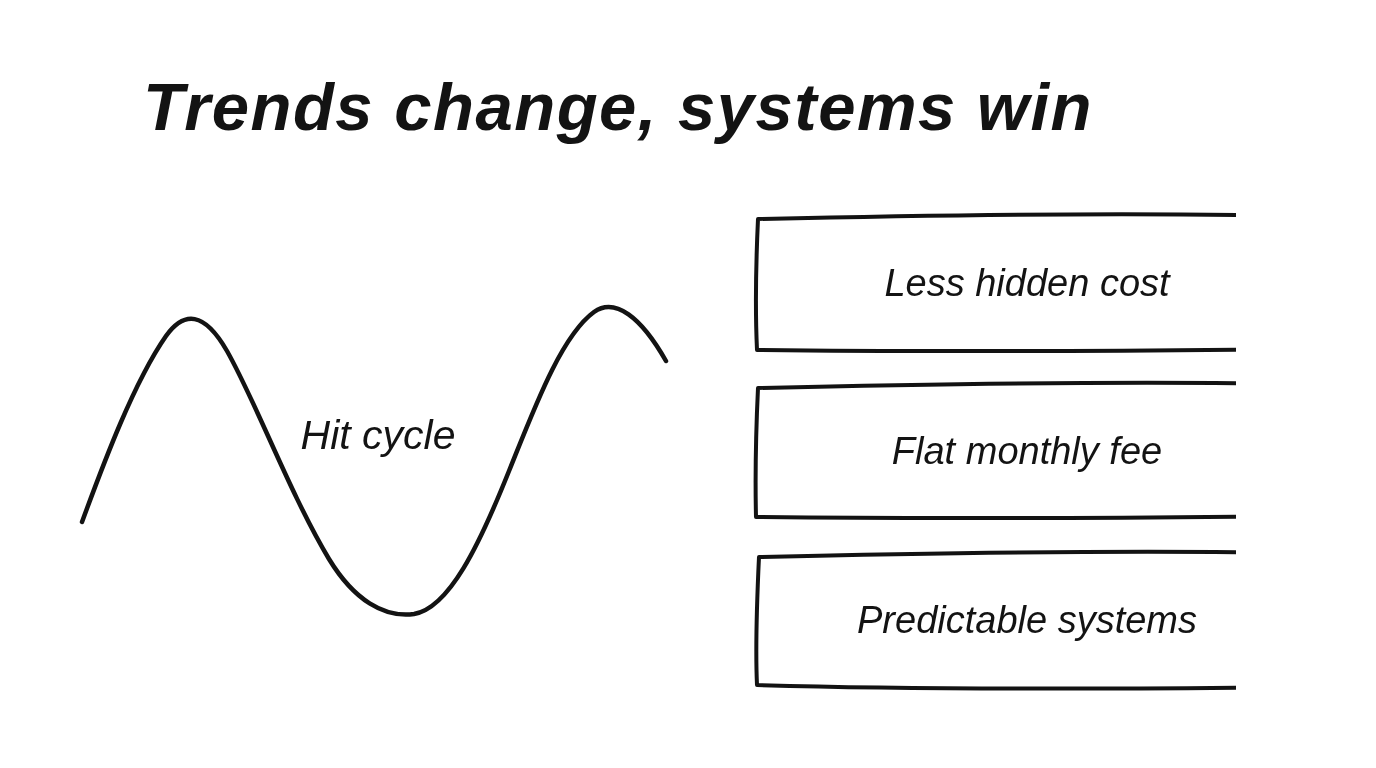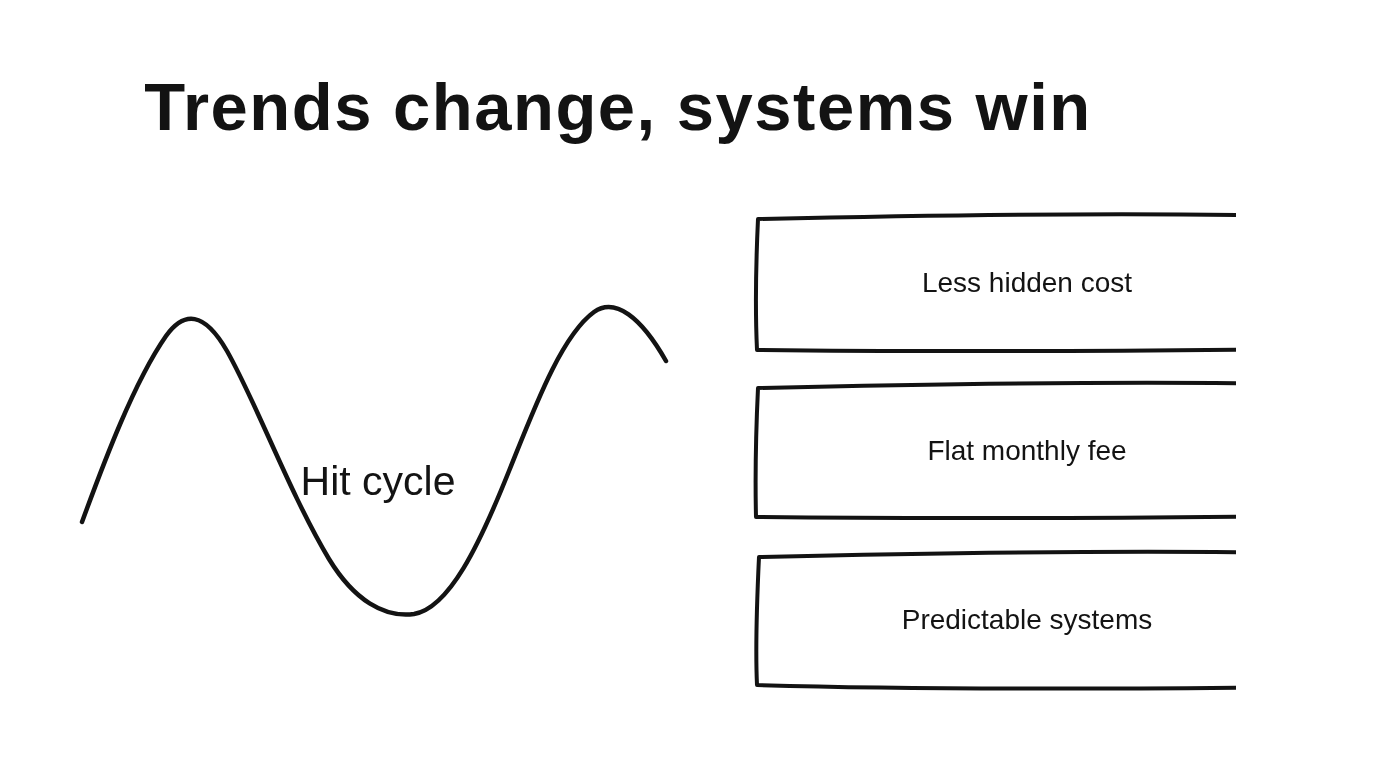--- a/index.html
+++ b/index.html
@@ -11,20 +11,21 @@
     width: 1376px; height: 768px;
     font-family: "Liberation Sans", sans-serif;
     background: var(--background);
   }
   .slide {
     position: relative;
     width: 1236px; height: 768px;
     background: var(--background);
     overflow: hidden;
     color: var(--ink);
+    font-style: italic;
   }
   .title {
     position: absolute;
     top: 68px; left: 0; right: 0;
     text-align: center;
     font-size: 67px;
     font-weight: 600;
     letter-spacing: 1.5px;
     color: var(--ink);
     white-space: nowrap;
@@ -38,25 +39,24 @@
   .label {
     position: absolute;
     transform: translate(-50%, -50%);
     white-space: nowrap;
     color: var(--ink);
     font-weight: 500;
   }
   .curve-label {
     left: 378px; top: 435px;
     font-size: 41px;
-    margin-top: 46px;
   }
   .box-label {
     left: 1027px;
-    font-size: 28px;
+    font-size: 38px;
   }
   .box-label.b0 { top: 283px; }
   .box-label.b1 { top: 451px; }
   .box-label.b2 { top: 620px; }
 </style>
 </head>
 <body>
 
 <div class="slide">
 

